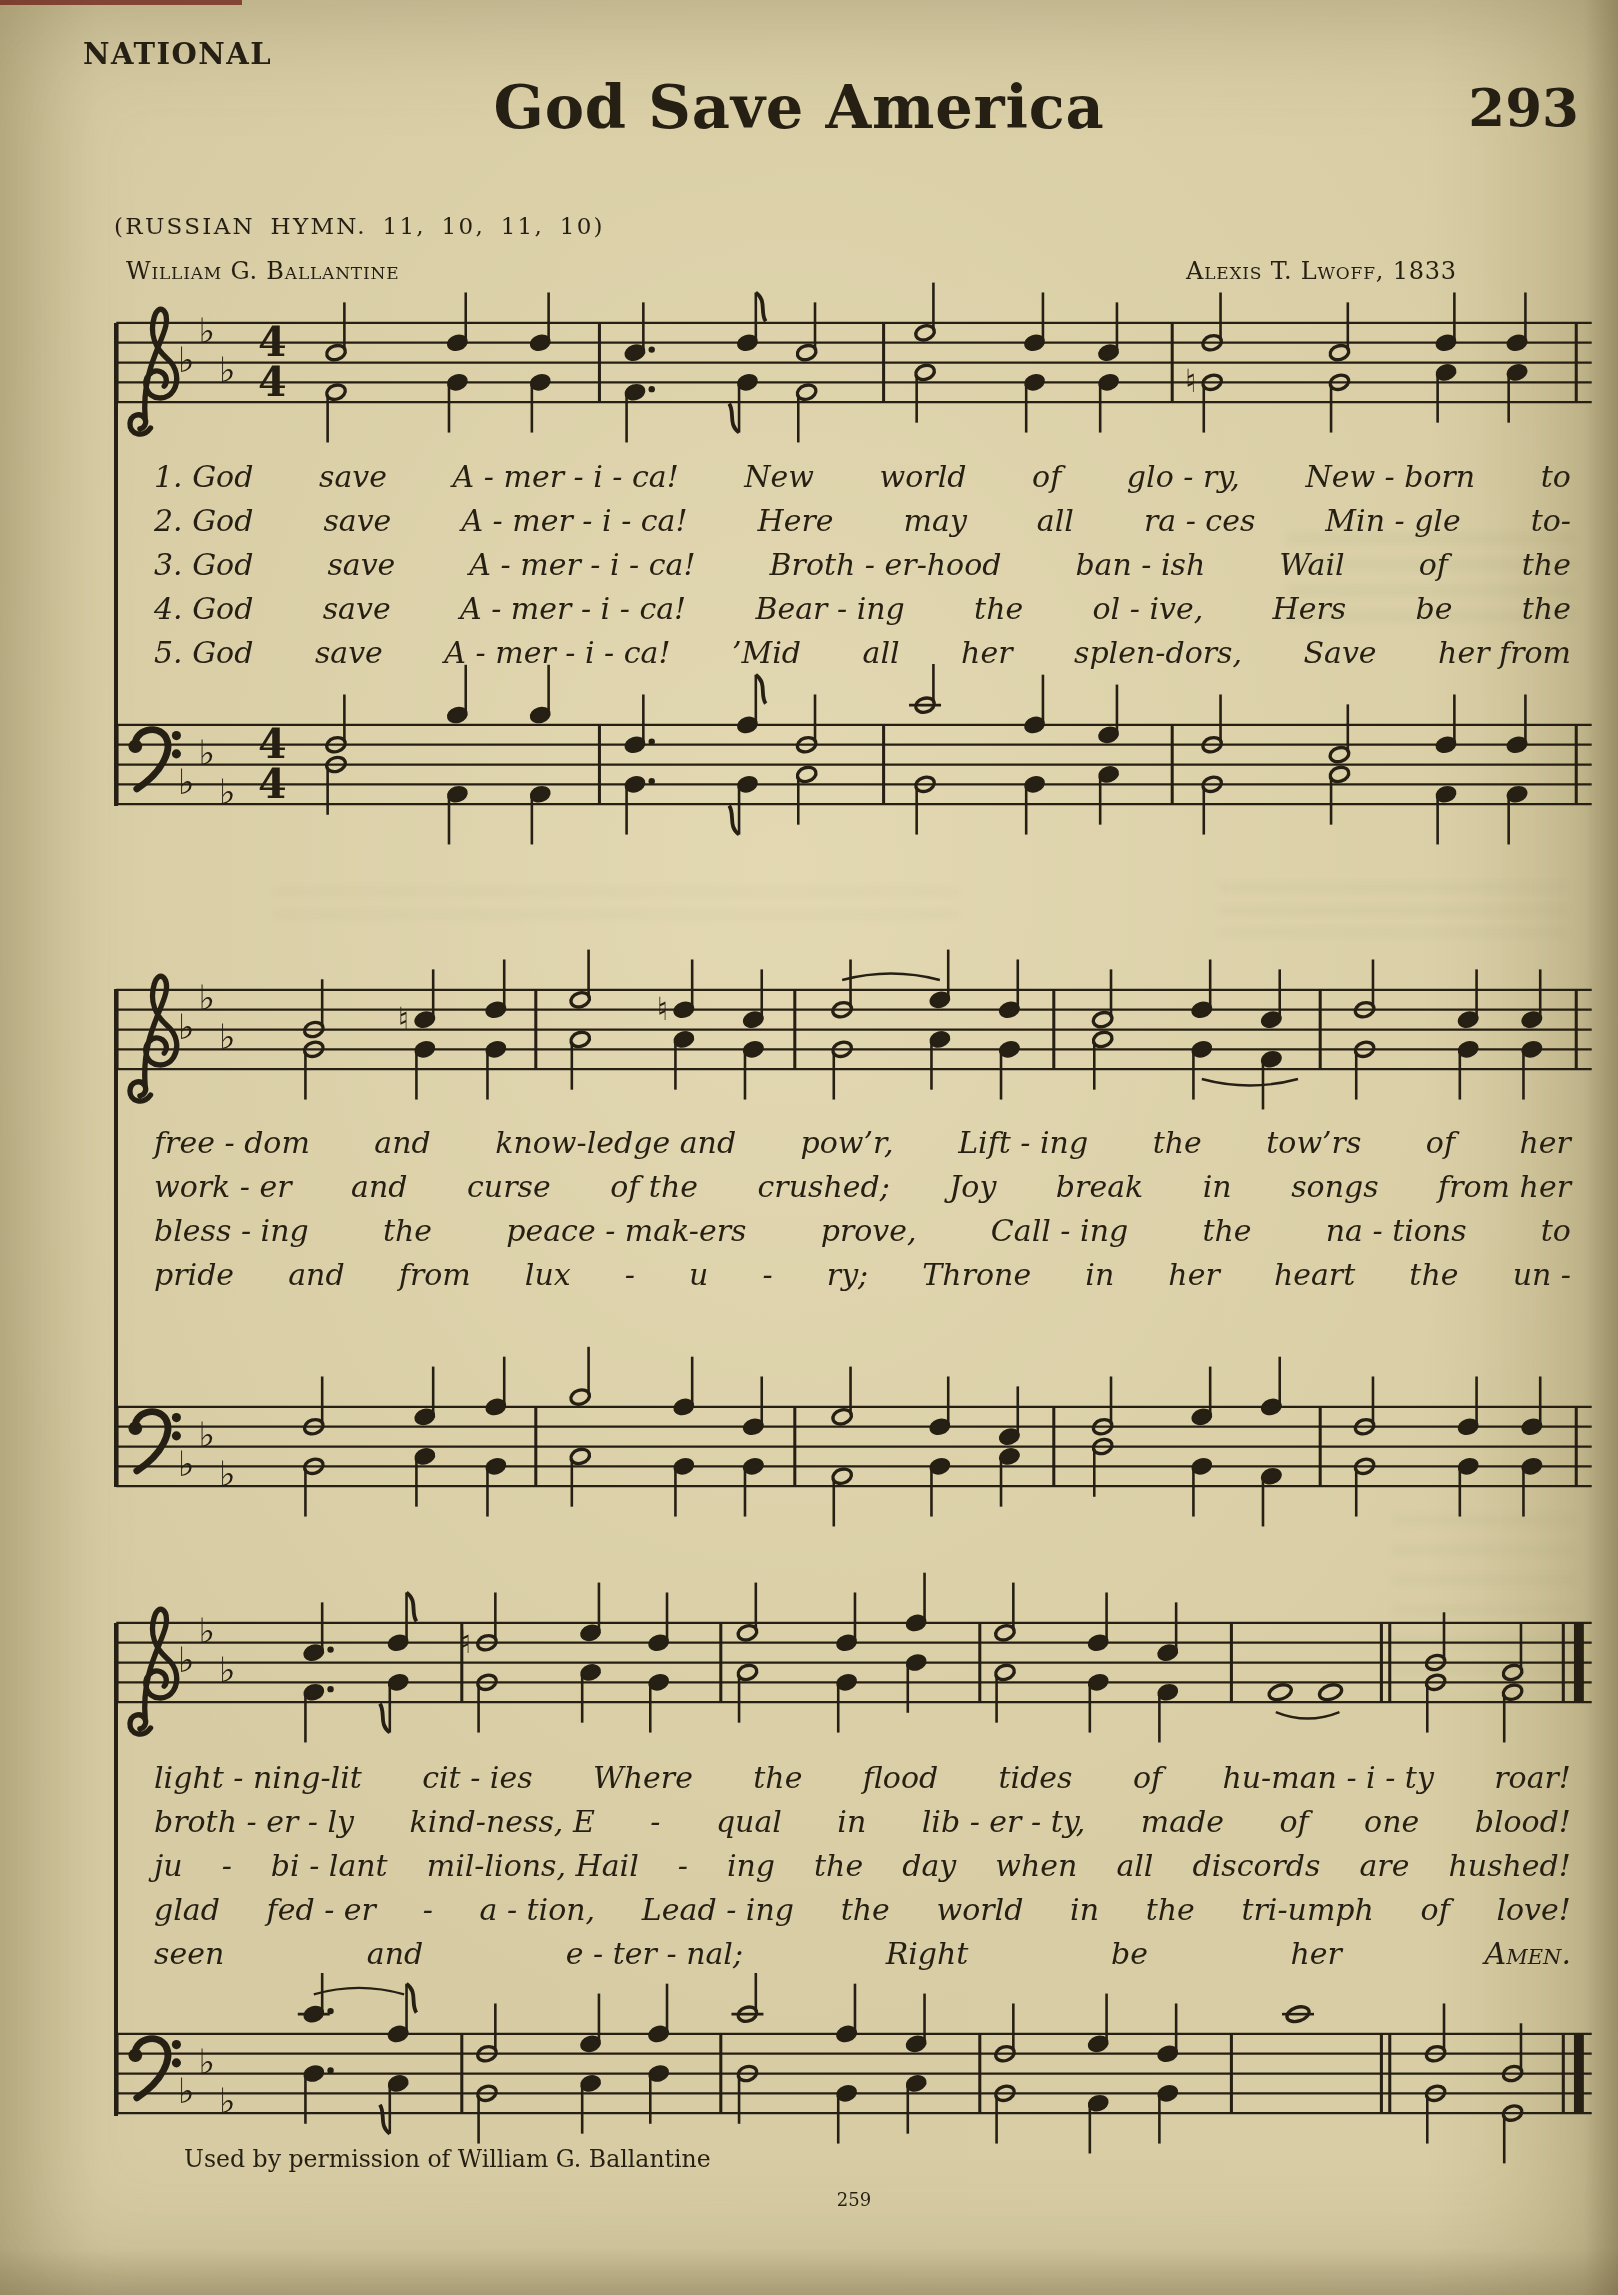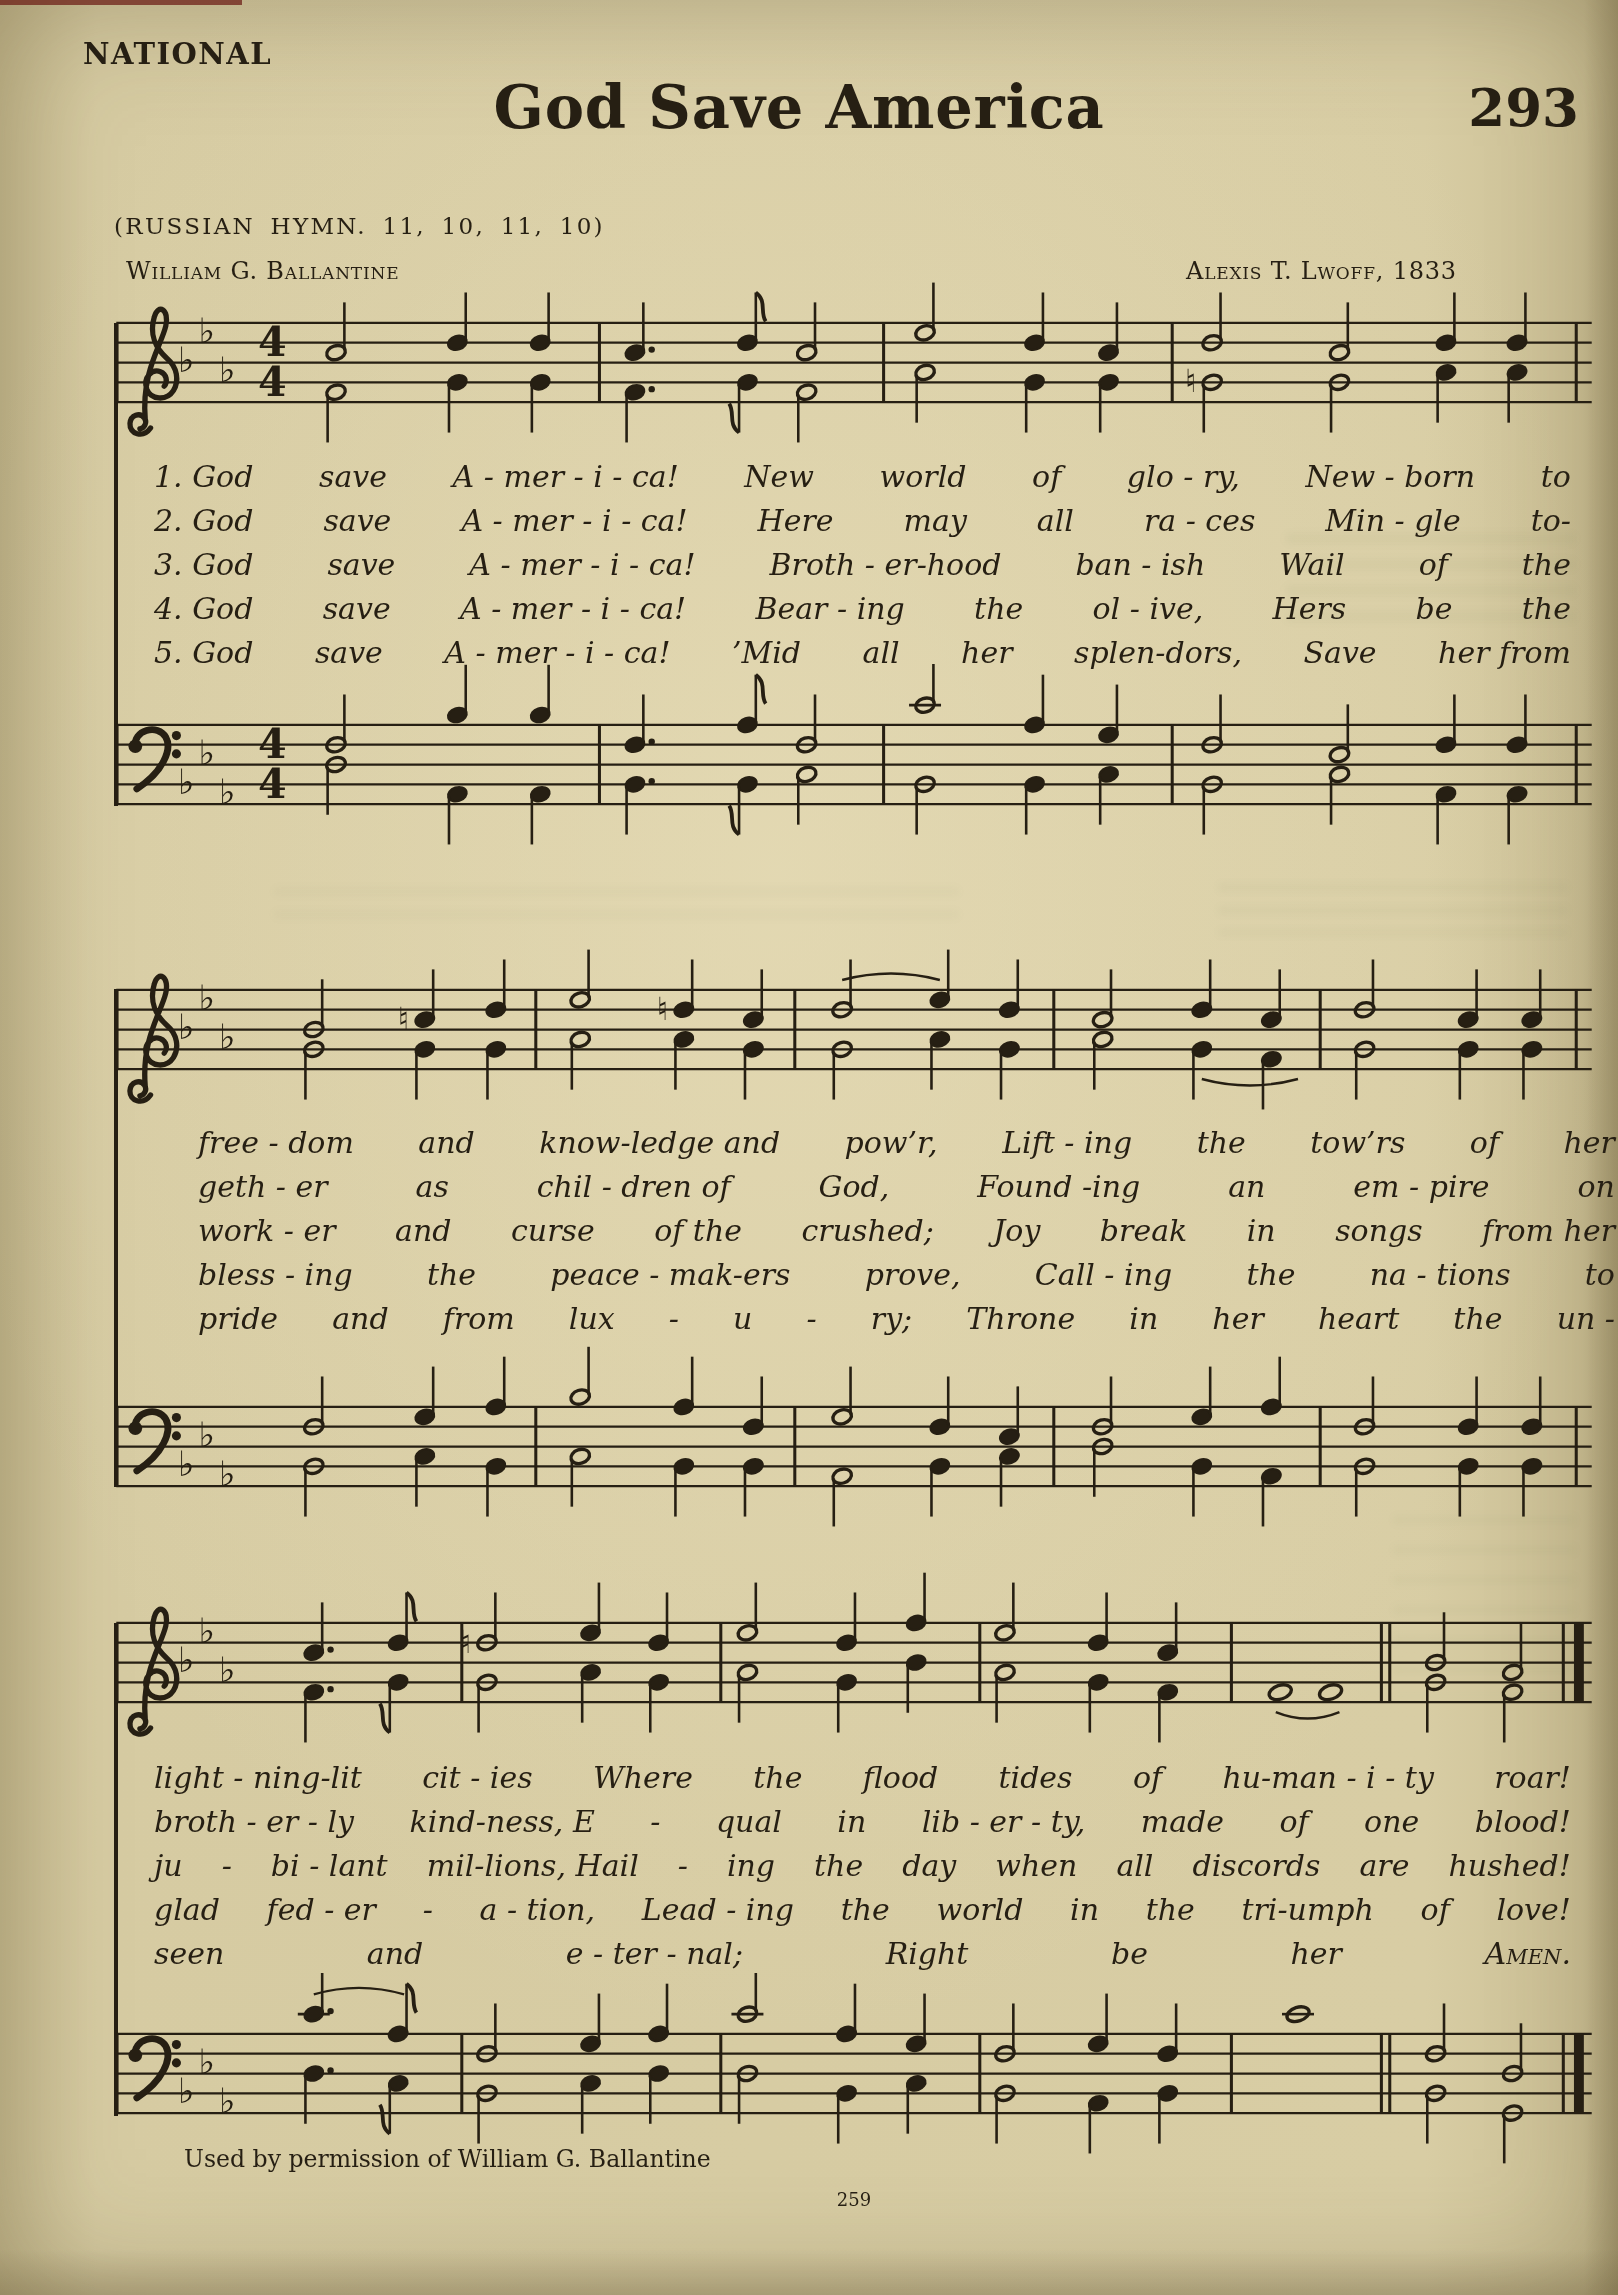--- a/index.html
+++ b/index.html
@@ -30,21 +30,21 @@
   #staff0{top:262px;} #staff1{top:664px;}
   #staff2{top:929px;} #staff3{top:1346px;}
   #staff4{top:1562px;} #staff5{top:1973px;}
 
   .sys-brace{position:absolute;left:114px;width:3.8px;background:#261f13;}
   #brace1{top:323px;height:483px;}
   #brace2{top:989px;height:498px;}
   #brace3{top:1623px;height:493px;}
 
   .lyrics-block{position:absolute;left:154px;width:1417px;}
-  #lyrics1{top:454px;} #lyrics2{top:1120px;margin-left:44px;} #lyrics3{top:1755px;}
+  #lyrics1{top:454px;} #lyrics2{top:1120px;} #lyrics3{top:1755px;}
   .lyric-line{display:flex;justify-content:space-between;align-items:center;height:44px;font-size:30px;white-space:nowrap;font-style:italic;}
   .tok{display:inline-block;}
   .tok.sc{font-variant:small-caps;}
   .tok.tight{word-spacing:-5.3px;letter-spacing:0.4px;}
 
   .permission{position:absolute;left:184px;top:2145px;font-size:23.6px;}
   .page-number{position:absolute;left:114px;top:2189px;width:1480px;text-align:center;font-size:18px;}
 
   .ghost{position:absolute;filter:blur(3.8px);opacity:.5;pointer-events:none;}
   .g1{left:1286px;top:533px;width:289px;height:91px;background:repeating-linear-gradient(180deg,rgba(96,116,70,.10) 0 10.7px,rgba(0,0,0,0) 10.7px 26px);}
@@ -373,30 +373,20 @@
       <div class="lyric-line">
         <span class="tok">free - dom</span>
         <span class="tok">and</span>
         <span class="tok">know-ledge and</span>
         <span class="tok">pow’r,</span>
         <span class="tok">Lift - ing</span>
         <span class="tok">the</span>
         <span class="tok">tow’rs</span>
         <span class="tok">of</span>
         <span class="tok">her</span>
-      </div>
-      <div class="lyric-line">
-        <span class="tok">geth - er</span>
-        <span class="tok">as</span>
-        <span class="tok">chil - dren of</span>
-        <span class="tok">God,</span>
-        <span class="tok">Found -ing</span>
-        <span class="tok">an</span>
-        <span class="tok">em - pire</span>
-        <span class="tok">on</span>
       </div>
       <div class="lyric-line">
         <span class="tok">work - er</span>
         <span class="tok">and</span>
         <span class="tok">curse</span>
         <span class="tok">of the</span>
         <span class="tok">crushed;</span>
         <span class="tok">Joy</span>
         <span class="tok">break</span>
         <span class="tok">in</span>

